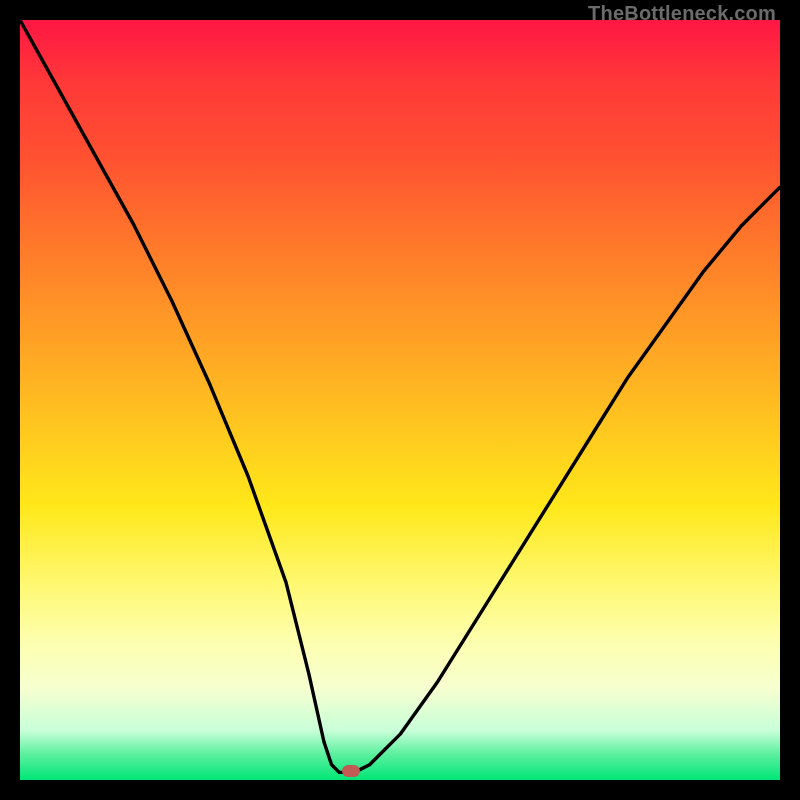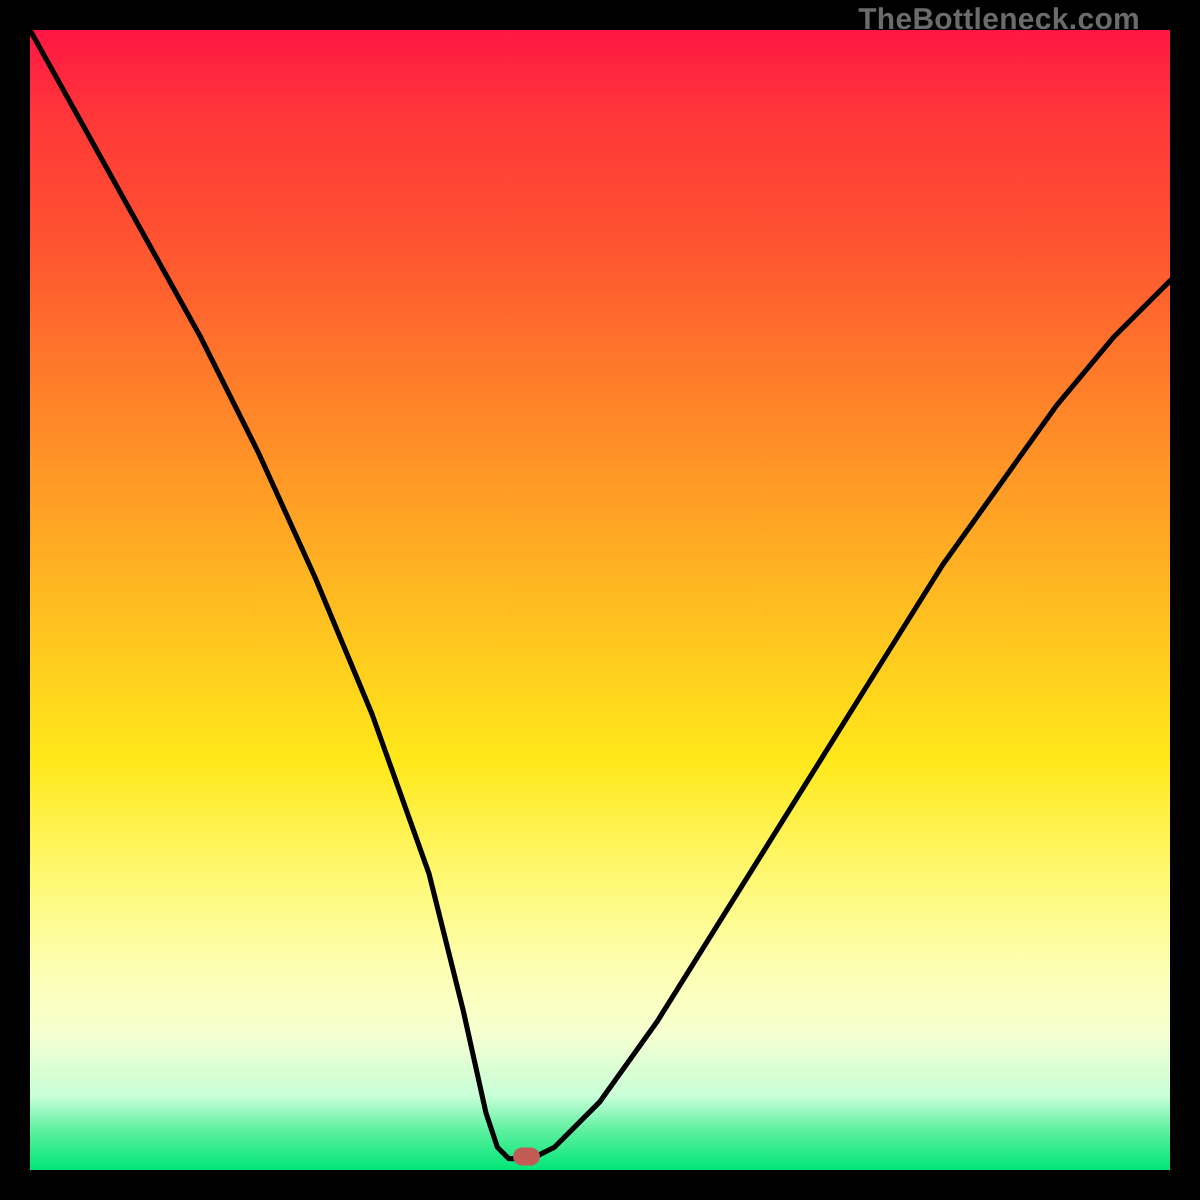--- a/index.html
+++ b/index.html
@@ -28,21 +28,21 @@
       #fdffb0 82%,
       #f6ffd0 88%,
       #c8ffd8 93.5%,
       #5ff0a0 96.5%,
       #00e676 100%
     );
   }
   .watermark {
     position: absolute;
     top: 2px;
-    right: 40px;
+    right: 24px;
     font-family: Arial, Helvetica, sans-serif;
     font-size: 20px;
     font-weight: 600;
     color: #6b6b6b;
     letter-spacing: 0.2px;
   }
   .curve {
     position: absolute;
     left: 0; top: 0;
     width: 760px;

